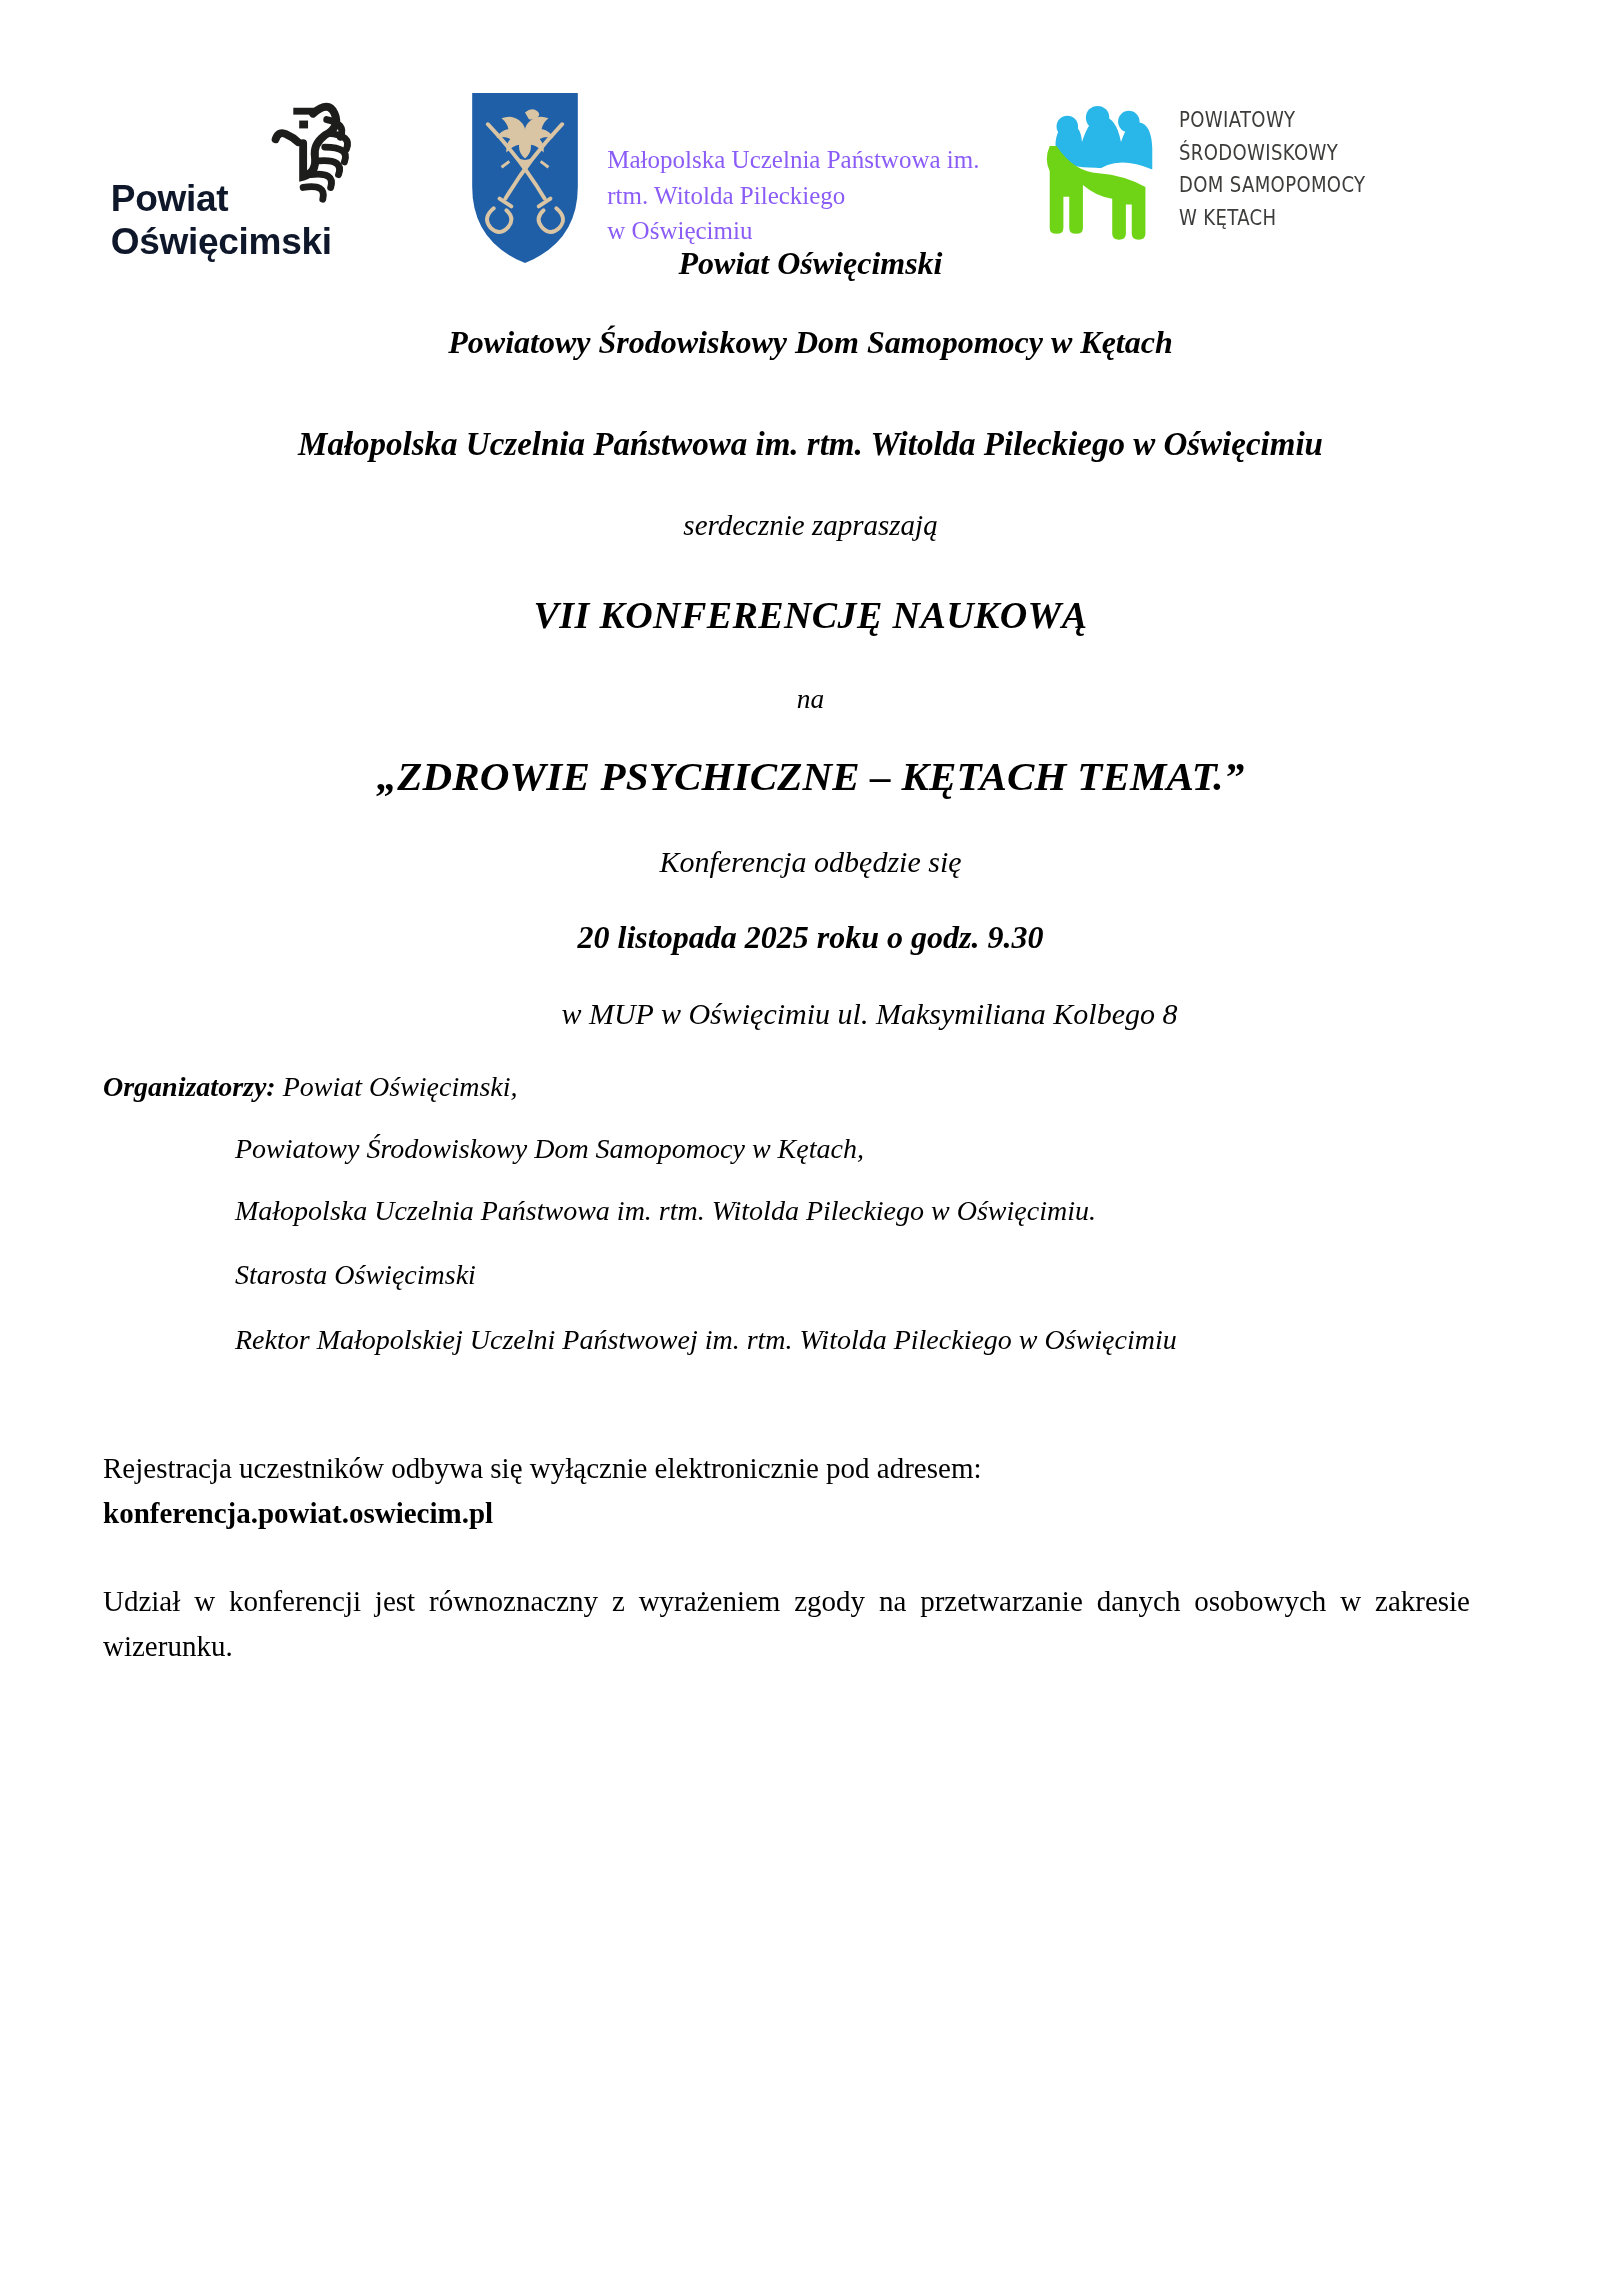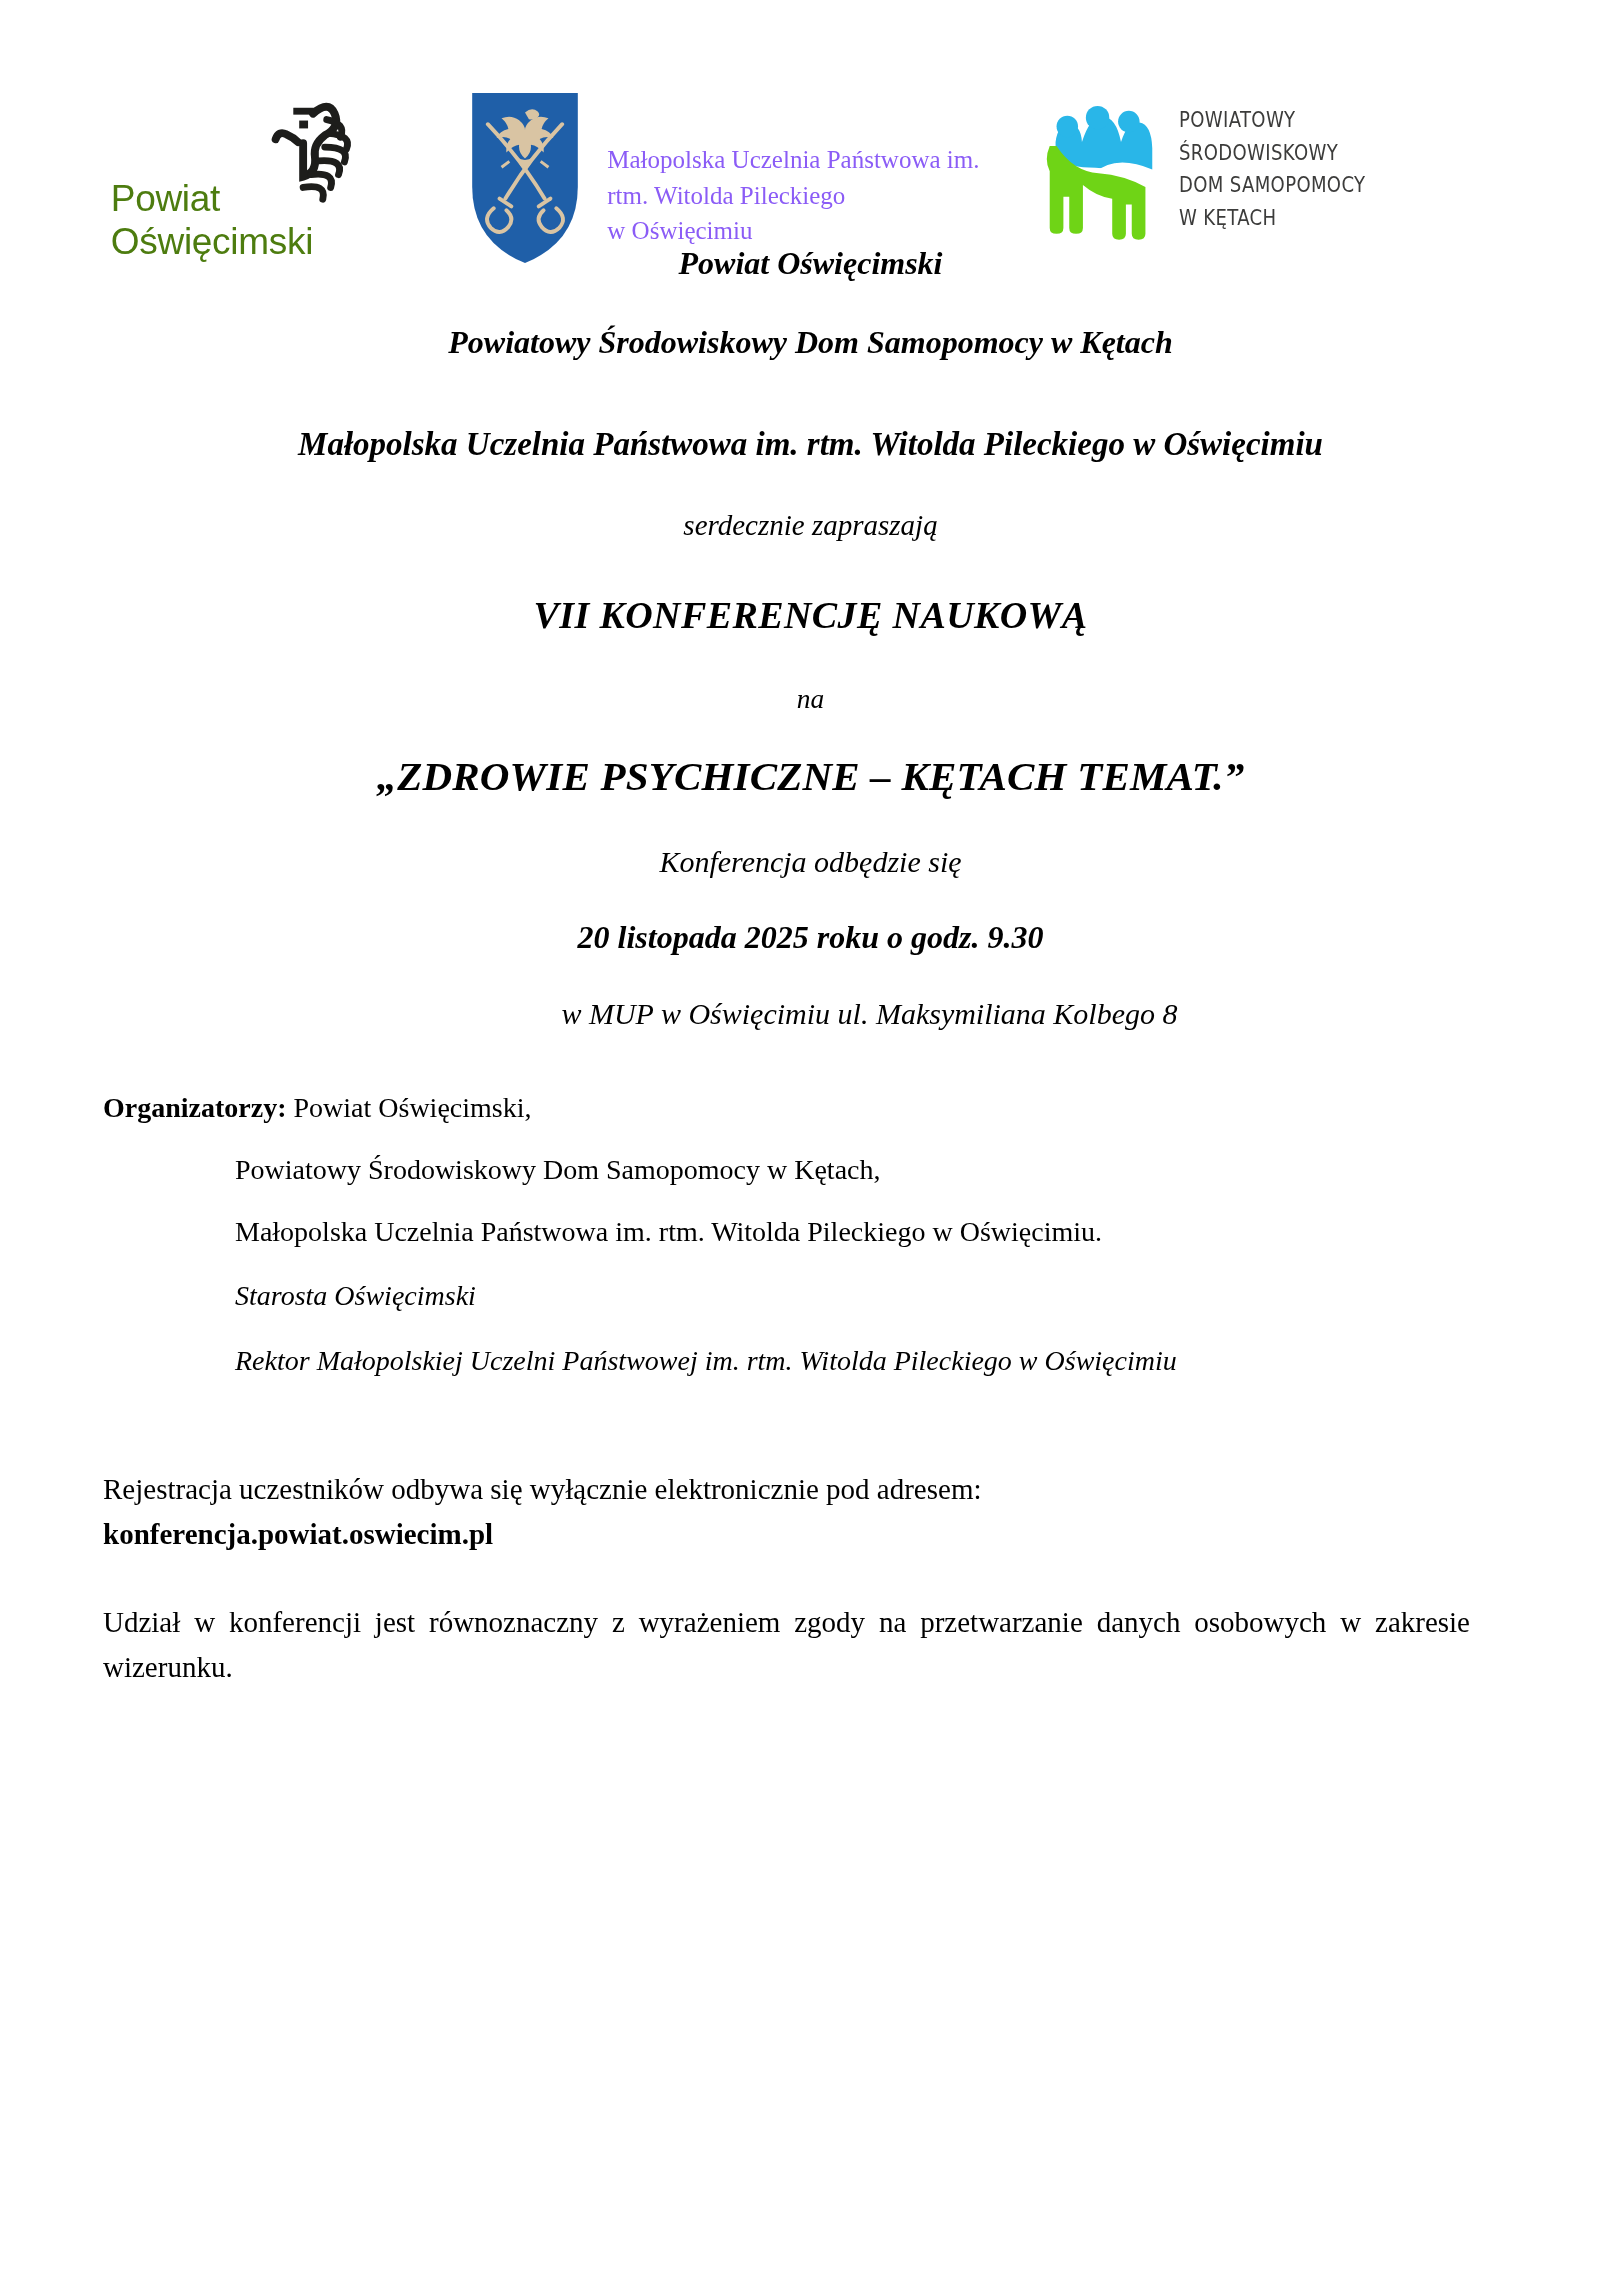--- a/index.html
+++ b/index.html
@@ -42,25 +42,25 @@
     position: relative;
   }
   .logo-powiat .eagle {
     position: absolute;
     right: 35px;
     top: -21.6px;
   }
   .logo-powiat .pw-text {
     margin-top: 61px;
     font-family: "Liberation Sans", "DejaVu Sans", sans-serif;
-    font-weight: normal;
+    font-weight: bold;
     font-size: 37px;
     line-height: 1.17;
     letter-spacing: -0.3px;
-    color: #4d7c0f;
+    color: #0f172a;
   }
 
   
   .logo-mup {
     display: flex;
     align-items: flex-start;
     margin-left: 61px;
   }
   .logo-mup .shield {
     margin-top: -27.4px;
@@ -156,21 +156,22 @@
     margin-top: 40px;
   }
   .where {
     font-size: 30px;
     margin-top: 41px;
     padding-left: 118px;
   }
 
   
   .block-orgs {
-    margin-top: 63px;
+    margin-top: 42px;
+    font-style: italic;
   }
   .orgline {
     font-size: 28px;
     line-height: 1.0;
     margin-bottom: 34px;
     white-space: nowrap;
   }
   .orgline .lbl {
     font-weight: bold;
   }

